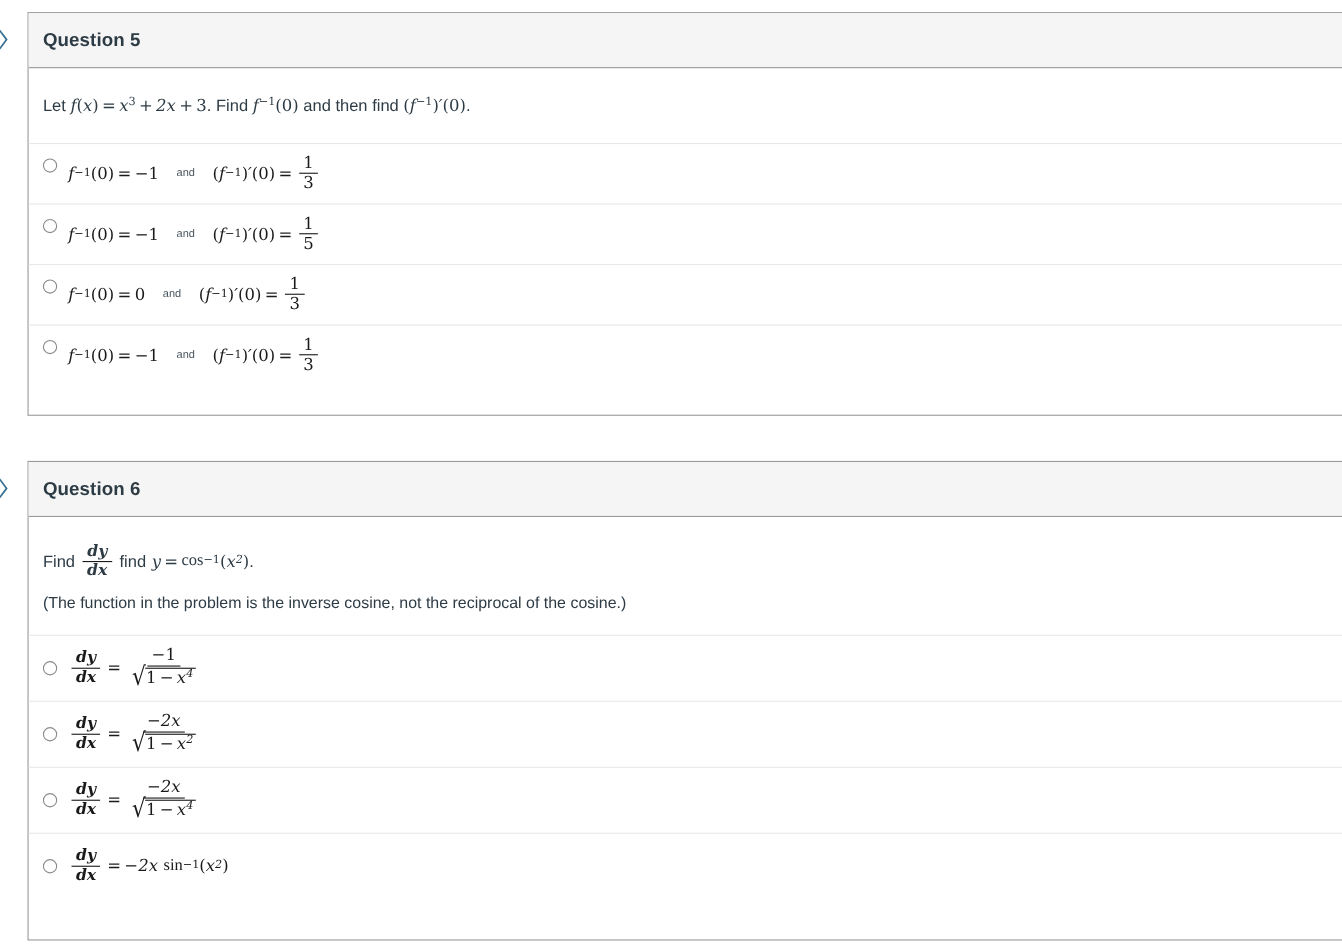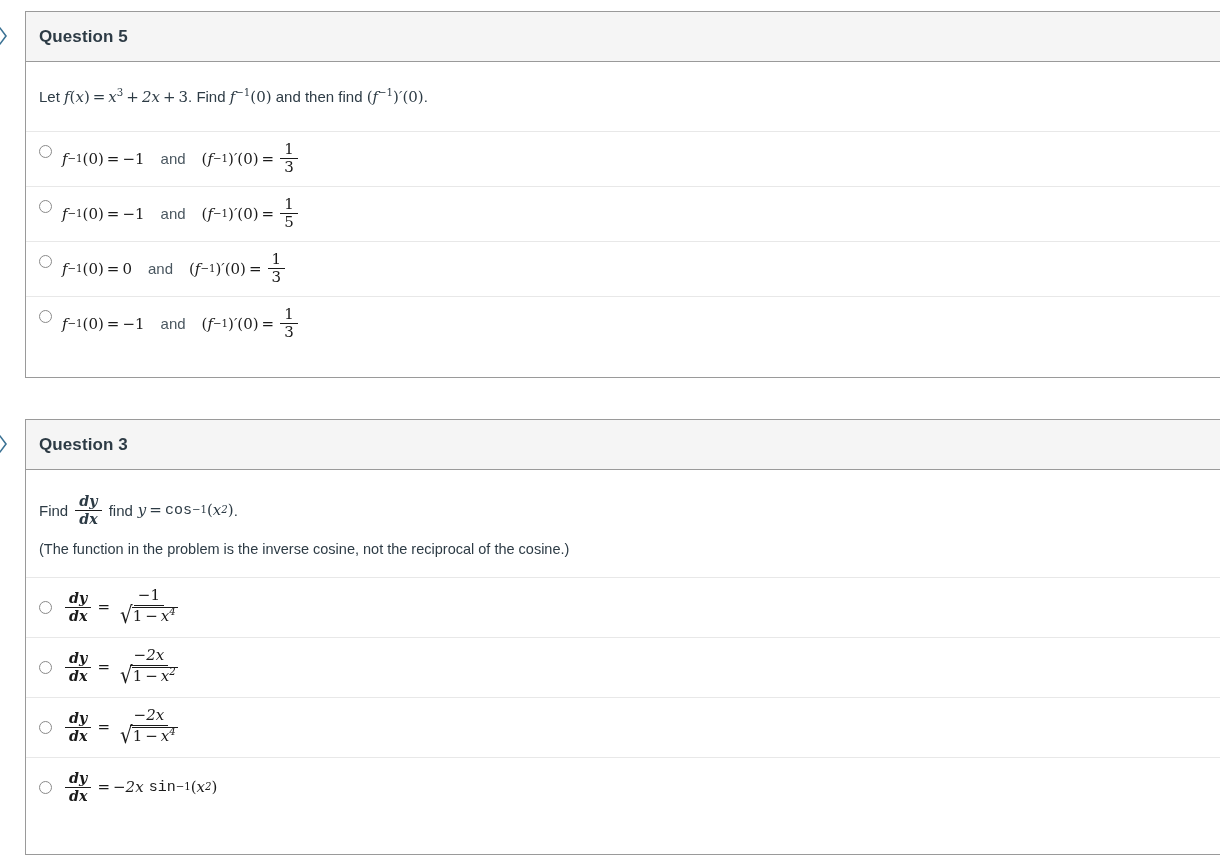--- a/index.html
+++ b/index.html
@@ -98,34 +98,34 @@
     color: #1a1a1a;
     display: flex;
     align-items: center;
     white-space: nowrap;
   }
 
   
   .mi { font-family: "DejaVu Serif", serif; font-style: italic; }
   .mn { font-family: "DejaVu Serif", serif; font-style: normal; }
   .mo { font-family: "DejaVu Serif", serif; font-style: normal; padding: 0 3px; }
-  .mfn { font-family: Liberation Mono, monospace; font-style: normal; }
+  .mfn { font-family: Liberation Serif, serif; font-style: normal; }
   .sup {
     font-size: 0.68em;
     vertical-align: super;
     line-height: 0;
     font-family: "DejaVu Serif", serif;
     font-style: normal;
   }
   .sup-i { font-style: italic; }
   .prime { font-family: "DejaVu Serif", serif; font-style: italic; }
 
   .and-word {
     font-family: "Liberation Sans", sans-serif;
-    font-size: 15px;
+    font-size: 10px;
     font-style: normal;
     color: #4a5760;
     padding: 0 16px;
   }
 
   
   .frac {
     display: inline-flex;
     flex-direction: column;
     align-items: center;
@@ -297,21 +297,21 @@
   </div>
 
   <div class="edge-chevron" id="chevron-q6">
     <svg width="18" height="22" viewBox="0 0 18 22" aria-hidden="true">
       <path d="M1 3 L9 3 L15 11 L9 19 L1 19" fill="none" stroke="#3b7294" stroke-width="1.6"></path>
     </svg>
   </div>
 
   <div class="question-card" id="card-q6">
     <div class="card-header">
-      <span class="card-header-title">Question 3</span>
+      <span class="card-header-title">Question 6</span>
     </div>
 
     <div class="card-body">
 
       <div class="prompt" style="display:flex;align-items:center;">
         <span>Find</span>
         <span class="frac dfrac" style="margin:0 7px;">
           <span class="num mi">dy</span>
           <span class="den mi">dx</span>
         </span>

